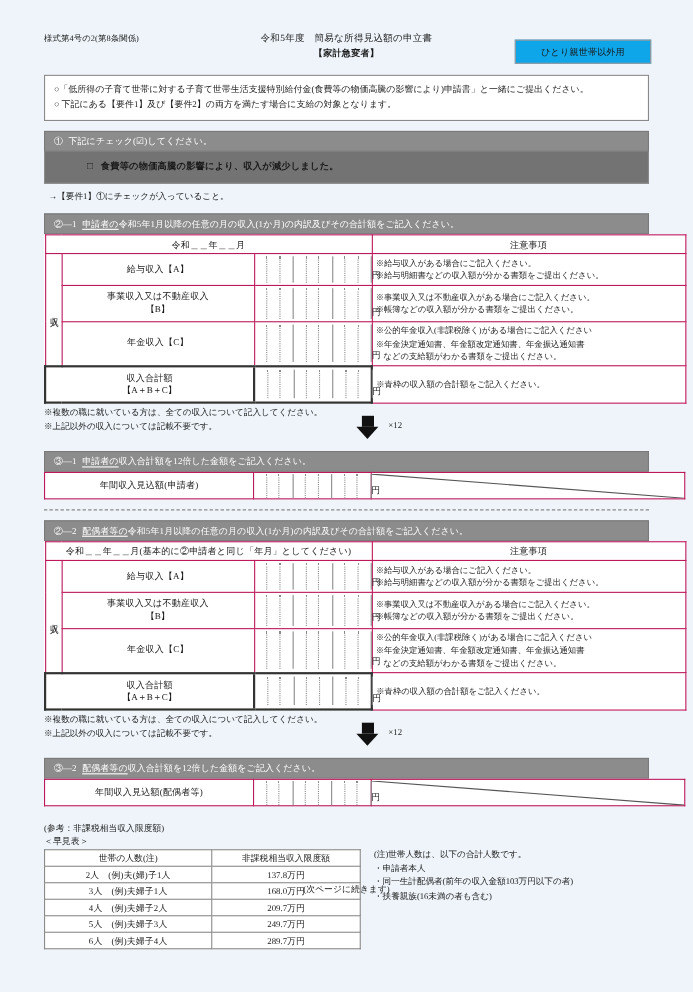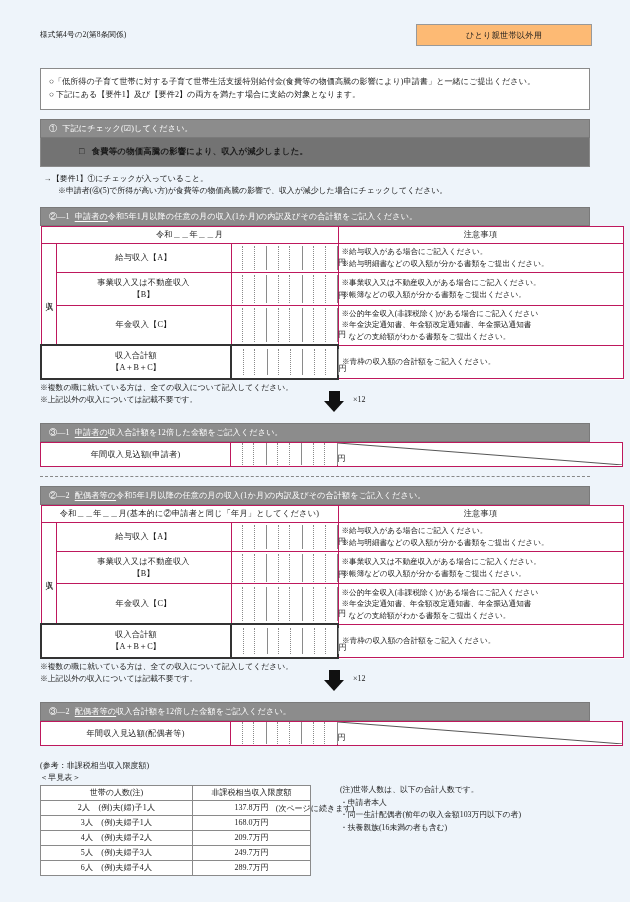--- a/index.html
+++ b/index.html
@@ -17,22 +17,22 @@
   .page { position: relative; width: 630px; height: 902px; padding: 16px; }
 
   
   .hdr { position: relative; height: 46px; margin: 0 18px; padding-top: 12px; }
   .form-no { position: absolute; left: 6px; top: 14px; font-size: 7.6px; letter-spacing: .1px; }
   .title-wrap { position: absolute; left: 0; right: 0; top: 13px; text-align: center; }
   .title-main { font-size: 8.6px; letter-spacing: .3px; }
   .title-sub { font-size: 8.2px; margin-top: 2px; letter-spacing: .3px; font-weight: bold; }
   .u { text-decoration: underline; }
   .corner-tag {
-    position: absolute; right: 4px; top: 8px;
-    width: 176px; height: 22px; background: #fdba74;
+    position: absolute; right: 4px; top: 20px;
+    width: 124px; height: 22px; background: #0ea5e9;
     border: 1px solid #999;
     display: flex; align-items: center; justify-content: center;
     font-size: 8.2px; letter-spacing: .2px;
   }
 
   
   .notice {
     margin: 6px 24px 0 24px; border: 1px solid #8a8a8a; background: #fff;
     padding: 6px 8px 7px 8px;
   }
@@ -123,54 +123,57 @@
   
   .ref { margin: 14px 24px 0 24px; position: relative; }
   .ref-cap { font-size: 7.9px; letter-spacing: .1px; font-family: Liberation Serif, serif; }
   .ref-cap2 { font-size: 8px; margin-top: 1px; letter-spacing: .1px; }
   table.ref-tbl { border-collapse: collapse; margin-top: 2px; background: #fff; }
   table.ref-tbl td, table.ref-tbl th {
     border: 1px solid #8a8a8a; font-weight: normal;
     font-size: 8px; padding: 1.5px 4px; text-align: center;
   }
   table.ref-tbl th.c1 { width: 152px; }
-  table.ref-tbl th.c2 { width: 118px; }
+  table.ref-tbl th.c2 { width: 135px; }
   td.hh { text-align: center; letter-spacing: .2px; }
   .ref-side { position: absolute; left: 300px; top: 24px; font-size: 7.8px; line-height: 1.62; }
 
   .footer { position: absolute; left: 0; right: 0; bottom: 88px; text-align: center; font-size: 8px; }
 </style>
 </head>
 <body>
 
 <div class="page">
 
   <div class="hdr">
     <div class="form-no">様式第4号の2(第8条関係)</div>
+    <div class="title-wrap">
+      <div class="title-main">令和5年度　簡易な所得見込額の申立書</div>
+      <div class="title-sub">【家計急変者】</div>
+    </div>
     <div class="corner-tag">ひとり親世帯以外用</div>
   </div>
 
   <div class="notice">
     <div class="notice-line">○「低所得の子育て世帯に対する子育て世帯生活支援特別給付金(食費等の物価高騰の影響により)申請書」と一緒にご提出ください。</div>
     <div class="notice-line">○ 下記にある【要件1】及び【要件2】の両方を満たす場合に支給の対象となります。</div>
   </div>
 
   <div class="blk">
     <div class="sec-bar">
       <span class="sec-num">①</span><span>下記にチェック(☑)してください。</span>
     </div>
     <div class="check-body">
       <div class="check-row">
         <span class="cbox">□</span><span>食費等の物価高騰の影響により、収入が減少しました。</span>
       </div>
     </div>
   </div>
   <div class="req-note">
     <div>→【要件1】①にチェックが入っていること。</div>
-    <div class="ind">※申請者(④(5)で所得が高い方)が食費等の物価高騰の影響で、収入が減少した場合にチェックしてください。</div>
   </div>
 
   <div class="blk">
     <div class="sec-bar">
       <span class="sec-num">②—1</span><span class="u">申請者の</span><span>令和5年1月以降の任意の月の収入(1か月)の内訳及びその合計額をご記入ください。</span>
     </div>
     <table class="grid">
       <colgroup>
           <col style="width:15px">
           <col style="width:175px">

